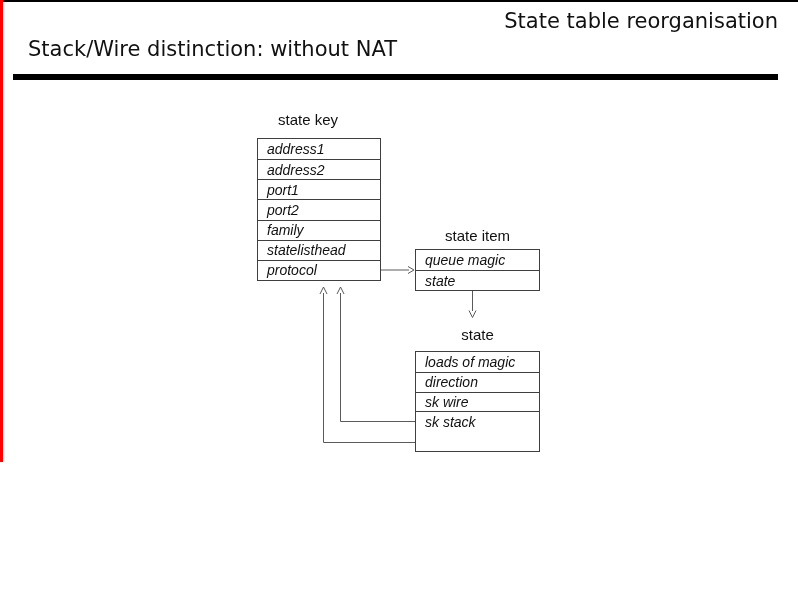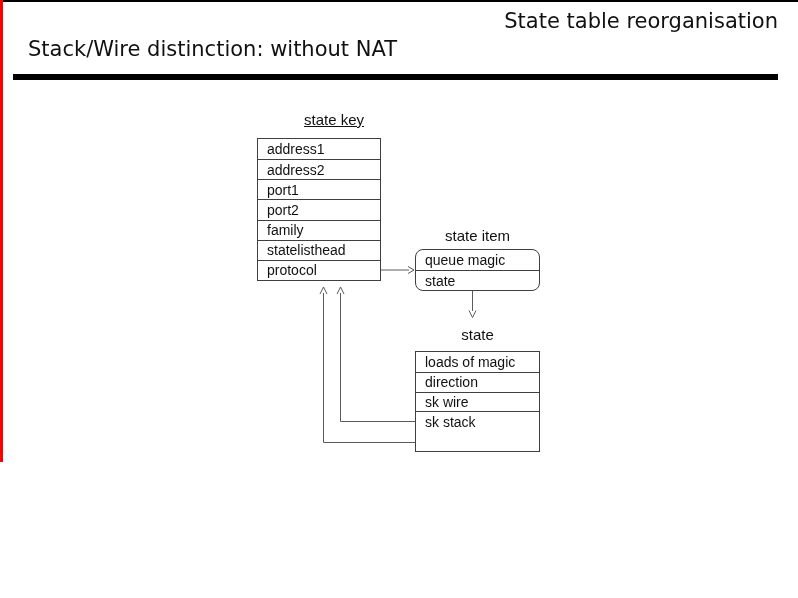--- a/index.html
+++ b/index.html
@@ -19,38 +19,38 @@
   .slide-title  {
     position:absolute; left:28px; top:37px; margin:0; font-size:21px; font-weight:400;
     white-space:nowrap;
   }
   .title-rule   { position:absolute; left:13px; top:74px; width:765px; height:6px; background:#000; }
 
   .connectors   { position:absolute; left:0; top:0; width:798px; height:598px; pointer-events:none; }
 
   .tbl {
     position:absolute; box-sizing:border-box; border:1px solid var(--line);
-    display:grid; background:#fff; font-family:"Liberation Sans", sans-serif;
+    display:grid; background:#fff; font-family:"Liberation Sans", sans-serif;font-style:italic;
   }
   .tbl .row {
     box-sizing:border-box; border-top:1px solid var(--line);
     display:flex; align-items:center; padding-left:9px;
     font-size:14px; color:var(--ink); white-space:nowrap; overflow:hidden;
   }
   .tbl .row:first-child { border-top:none; }
 
   #tbl-statekey  { left:257px; top:138px; width:124px; height:143px; grid-template-rows:repeat(7,1fr); }
-  #tbl-stateitem { left:415px; top:249px; width:125px; height:42px;  grid-template-rows:repeat(2,1fr);border-radius:8px; }
+  #tbl-stateitem { left:415px; top:249px; width:125px; height:42px;  grid-template-rows:repeat(2,1fr); }
   #tbl-state     { left:415px; top:351px; width:125px; height:101px; grid-template-rows:repeat(5,1fr); }
 
   .tbl-label {
     position:absolute; text-align:center; font-size:15px; color:var(--ink);
     font-family:"Liberation Sans", sans-serif; white-space:nowrap;
   }
-  #label-statekey  { left:272px; top:111px; width:124px;text-decoration:underline; }
+  #label-statekey  { left:246px; top:111px; width:124px; }
   #label-stateitem { left:415px; top:227px; width:125px; }
   #label-state     { left:415px; top:326px; width:125px; }
 </style>
 </head>
 <body>
 
 <div class="slide">
 
   <div class="border-top"></div>
   <div class="border-left"></div>

